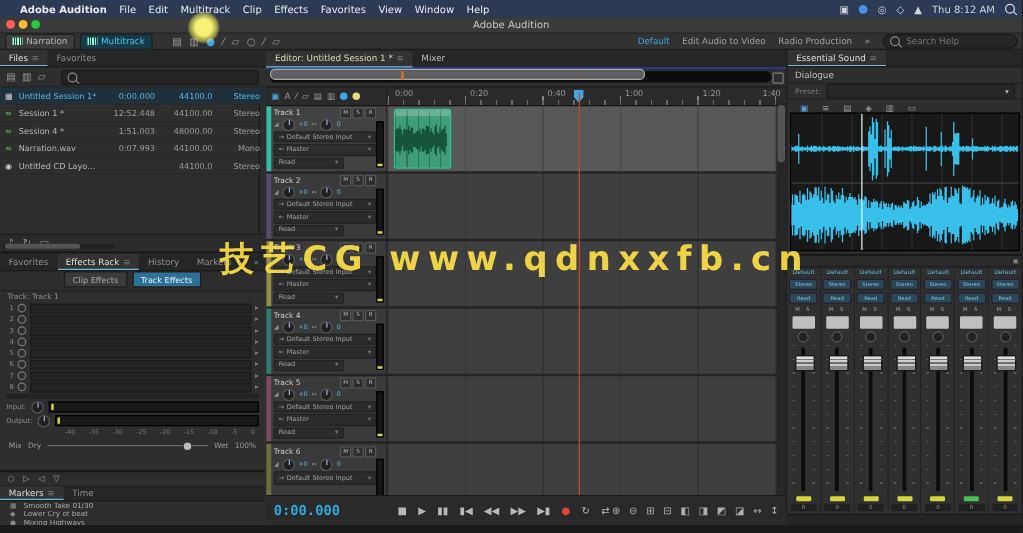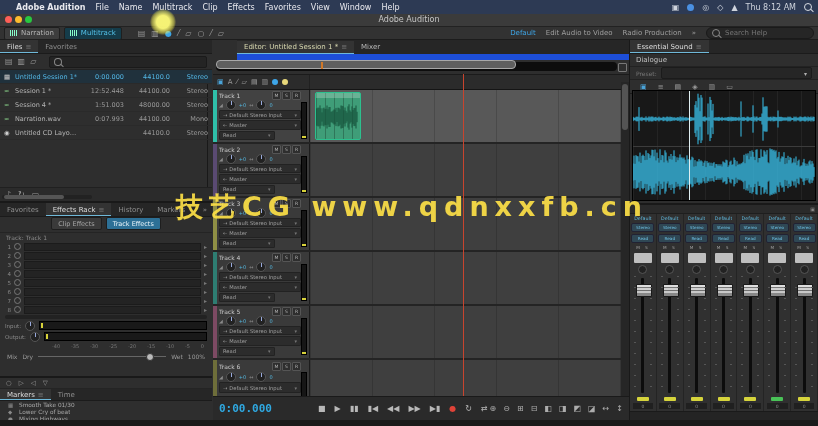--- a/index.html
+++ b/index.html
@@ -99,21 +99,21 @@
   .mix-line::after{content:"";position:absolute;right:12px;top:-3px;width:6px;height:6px;border-radius:50%;background:#bbb;border:1px solid #333;}
 
   
   .mk{position:absolute;left:0;top:338px;width:212px;height:42px;background:#2e2e2e;}
   .mk-tools{height:10px;display:flex;align-items:center;gap:7px;padding:0 6px;color:#9a9a9a;border-bottom:1px solid #242424;font-size:6.5px;}
   .mk-row{height:7px;display:flex;align-items:center;gap:4px;padding:0 8px;font-size:5.8px;color:#a8a8a8;}
   .mk-row .ic{color:#8a8a8a;font-size:5.5px;width:7px;}
 
   
   .centercol{left:213px;top:40px;width:417px;height:380px;background:#2e2e2e;border-right:1px solid #191919;box-sizing:border-box;}
-  .ed-tabs{height:14px;display:flex;align-items:center;background:#262626;border-bottom:6px solid #1d4ed8;font-size:7px;margin-left:24px;}
+  .ed-tabs{height:14px;display:flex;align-items:center;background:#262626;border-bottom:1px solid #1d4ed8;font-size:7px;}
   .navgtr{height:14px;background:#2e2e2e;border-bottom:1px solid #1b1b1b;position:relative;}
   .nav-track{position:absolute;left:3px;right:12px;top:2px;height:9px;background:#0d0d0d;border-radius:4px;}
   .nav-range{position:absolute;left:3px;top:0;width:300px;height:9px;background:#5f5f5f;border:1px solid #a8a8a8;
              border-radius:4px;box-sizing:border-box;}
   .nav-tick{position:absolute;left:104px;top:1px;width:2px;height:7px;background:#d07828;}
   .nav-ic{position:absolute;right:2px;top:3px;width:7px;height:7px;border:1px solid #777;border-radius:1px;}
   .ruler-row{height:14px;display:flex;background:#2b2b2b;border-bottom:1px solid #151515;}
   .ed-tools{width:97px;display:flex;align-items:center;gap:4px;padding:0 4px;box-sizing:border-box;color:#9a9a9a;font-size:7px;border-right:1px solid #202020;}
   .dot{width:6px;height:6px;border-radius:50%;display:inline-block;}
   .ruler{flex:1;position:relative;
@@ -202,21 +202,21 @@
 </style>
 </head>
 <body>
 
 <div id="app">
 
   <div class="menubar">
     <span></span>
     <span class="app">Adobe Audition</span>
     <span class="mi">File</span>
-    <span class="mi">Name</span>
+    <span class="mi">Edit</span>
     <span class="mi">Multitrack</span>
     <span class="mi">Clip</span>
     <span class="mi">Effects</span>
     <span class="mi">Favorites</span>
     <span class="mi">View</span>
     <span class="mi">Window</span>
     <span class="mi">Help</span>
     <span class="right">
       <span>▣</span>
       <span class="mac-dot"></span>
@@ -477,20 +477,29 @@
       <div class="ed-tools">
         <span style="color:#4aa3d8">▣</span>
         <span>A</span>
         <span>⁄</span>
         <span>▱</span>
         <span>▤</span>
         <span>▥</span>
         <span class="dot" style="background:#3ea6e8"></span>
         <span class="dot" style="background:#e8d87a"></span>
       </div>
+      <div class="ruler">
+        <span class="lbl" style="left:6px">0:00</span>
+        <span class="lbl" style="left:66px">0:20</span>
+        <span class="lbl" style="left:128px">0:40</span>
+        <span class="lbl" style="left:190px">1:00</span>
+        <span class="lbl" style="left:252px">1:20</span>
+        <span class="lbl" style="left:300px">1:40</span>
+        <span class="cti-head" style="left:149px"></span>
+      </div>
     </div>
 
     <div class="tracks">
 
       <div class="track sel">
         <div class="thead">
           <div class="accent" style="background-color: rgb(47, 191, 169);"></div>
           <div class="tbody-rows">
             <div class="t-name">
                 <span class="trunc">Track 1</span>

